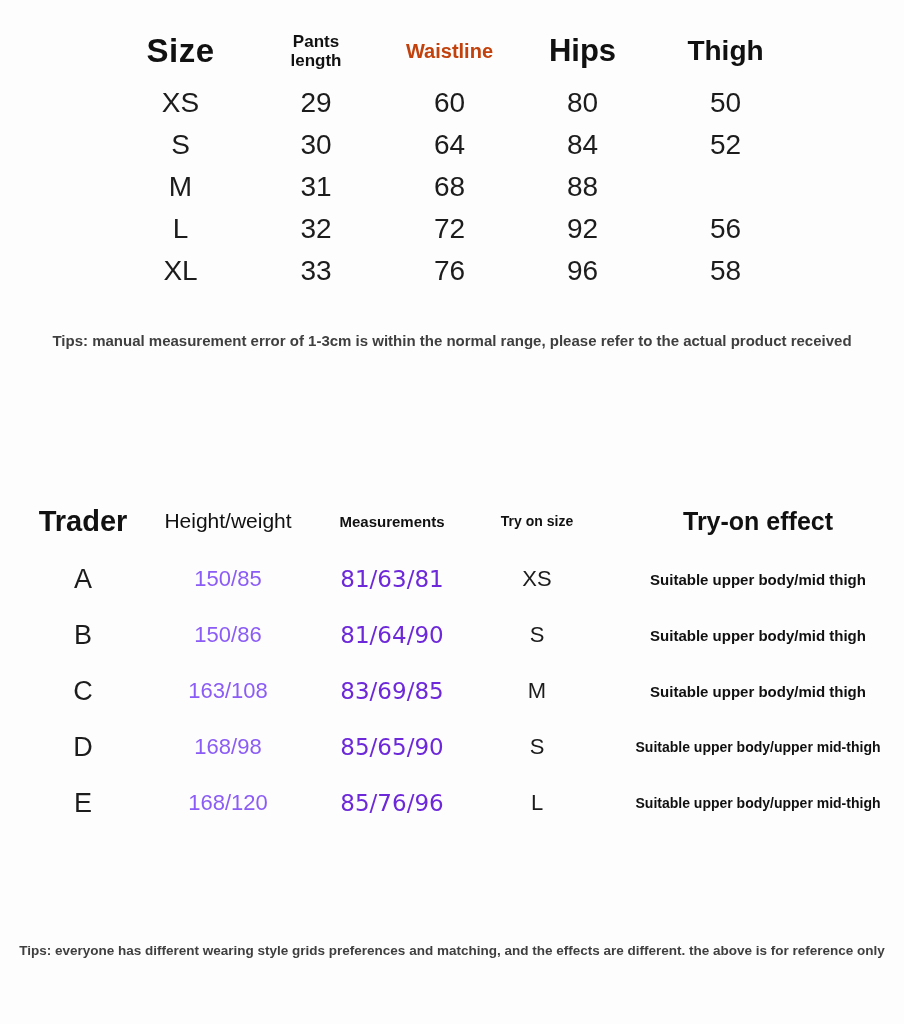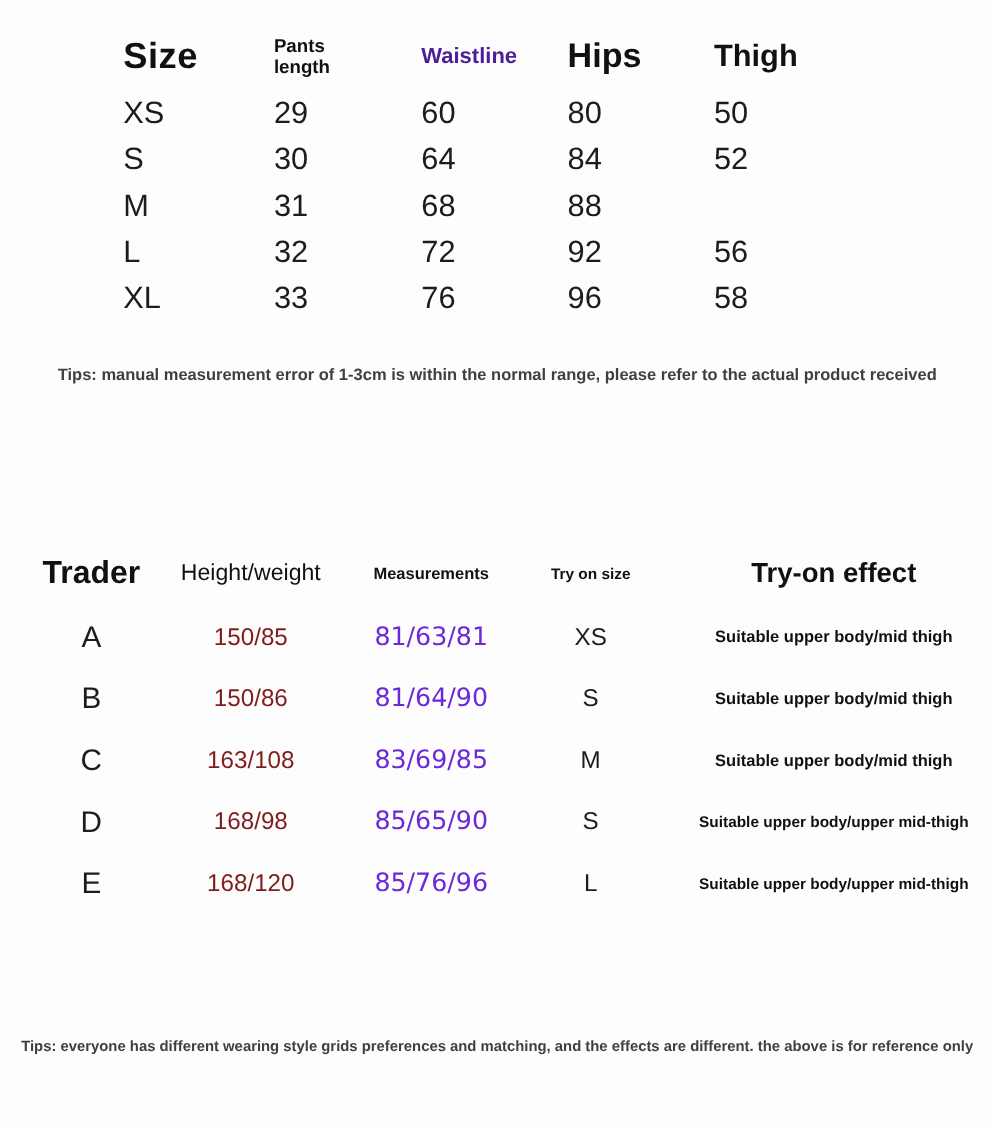--- a/index.html
+++ b/index.html
@@ -18,28 +18,29 @@
     background: #fdfdfd;
     overflow: hidden;
   }
 
   
   .t1 {
     display: grid;
     grid-template-columns: 137px 134px 133px 133px 153px;
     margin-left: 112px;
     align-items: center;
+    text-align: center;
   }
   .t1.header-row { height: 62px; margin-top: 20px; }
   .t1.data-row   { height: 42px; }
 
   .h-size  { font-size: 33px; font-weight: bold; letter-spacing: 0.5px; }
   .h-pants { font-size: 17px; font-weight: bold; line-height: 1.12; }
   .h-pants .inner { display: inline-block; max-width: 62px; }
-  .h-waist { font-size: 20px; font-weight: bold; color: #4c1d95; }
+  .h-waist { font-size: 20px; font-weight: bold; color: #c2410c; }
   .h-hips  { font-size: 31px; font-weight: bold; }
   .h-thigh { font-size: 28px; font-weight: bold; }
 
   .t1 .c { font-size: 28px; font-weight: 400; color: #1c1c1c; }
 
   
   .tip {
     width: 904px;
     text-align: center;
     font-weight: bold;
@@ -61,21 +62,21 @@
   .t2.header-row { height: 60px; margin-top: 142px; }
   .t2.data-row   { height: 56px; }
 
   .h-trader { font-size: 29px; font-weight: bold; }
   .h-hw     { font-size: 21px; font-weight: normal; }
   .h-meas   { font-size: 15px; font-weight: bold; }
   .h-tryon  { font-size: 14px; font-weight: bold; }
   .h-effect { font-size: 25px; font-weight: bold; }
 
   .t2 .c-trader { font-size: 27px; color: #1c1c1c; }
-  .t2 .c-hw     { font-size: 22px; color: #7f1d1d; }
+  .t2 .c-hw     { font-size: 22px; color: #8b5cf6; }
   .t2 .c-meas   { font-size: 23px; color: #6d28d9; font-family: "DejaVu Sans", sans-serif; }
   .t2 .c-size   { font-size: 22px; color: #1c1c1c; }
   .t2 .c-effect { font-size: 15px; font-weight: bold; color: #101010; white-space: nowrap; }
   .t2 .c-effect.small { font-size: 14px; }
 </style>
 </head>
 <body>
 
 <div class="page">
 

